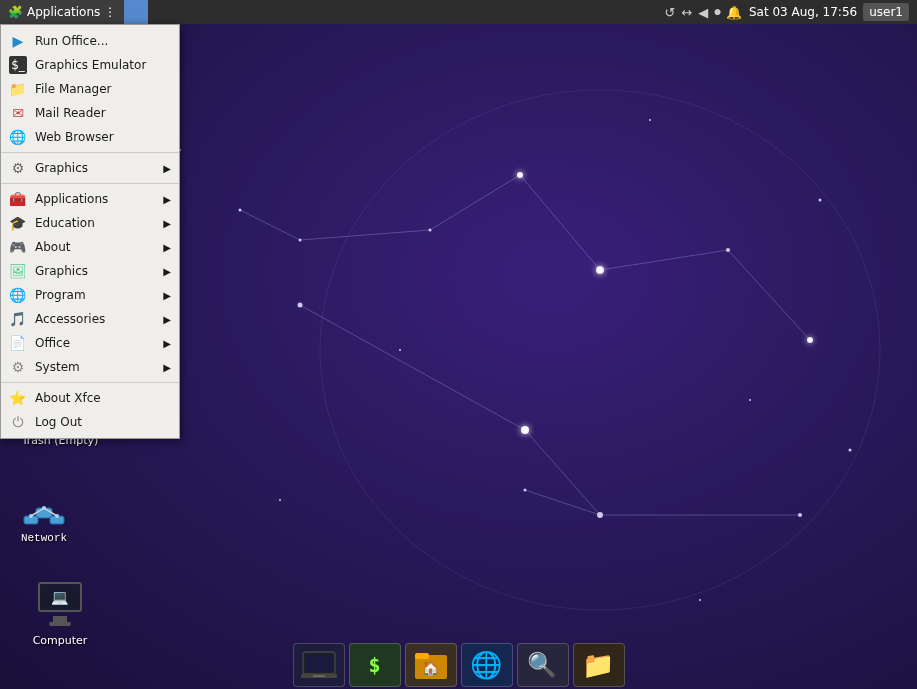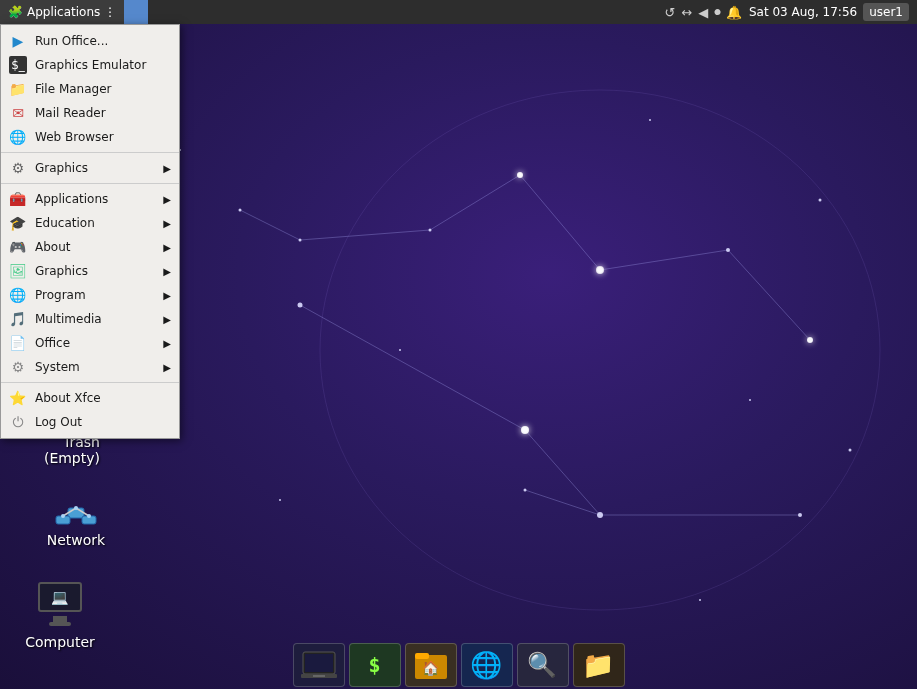--- a/index.html
+++ b/index.html
@@ -143,22 +143,22 @@
       width: 48px;
       height: 48px;
       display: flex;
       align-items: center;
       justify-content: center;
       font-size: 36px;
     }
 
     .desktop-icon .icon-label {
       color: #fff;
-      font-size: 14px;
-      text-align: right;
+      font-size: 11px;
+      text-align: left;
       text-shadow: 1px 1px 2px #000;
     }
 
     
     .folder-icon-shape {
       width: 48px;
       height: 40px;
       position: relative;
     }
 
@@ -475,21 +475,21 @@
   </div>
 
   <div class="menu-item">
     <span class="menu-icon icon-internet">🌐</span>
     <span>Program</span>
     <span class="arrow">▶</span>
   </div>
 
   <div class="menu-item">
     <span class="menu-icon icon-multimedia">🎵</span>
-    <span>Multimedia</span>
+    <span>Accessories</span>
     <span class="arrow">▶</span>
   </div>
 
   <div class="menu-item">
     <span class="menu-icon icon-office">📄</span>
     <span>Office</span>
     <span class="arrow">▶</span>
   </div>
 
   <div class="menu-item">
@@ -532,21 +532,21 @@
           <div style="width:3px; height:22px; background:#aaa; border-radius:1px;"></div>
           <div style="width:3px; height:22px; background:#aaa; border-radius:1px;"></div>
           <div style="width:3px; height:22px; background:#aaa; border-radius:1px;"></div>
         </div>
       </div>
     </div>
   </div>
   <span class="icon-label">Trash (Empty)</span>
 </div>
 
-<div class="desktop-icon" style="top:480px; left:36px;">
+<div class="desktop-icon" style="top:480px; left:4px;font-family:Liberation Mono, monospace;">
   <div class="icon-img">
     <div class="network-icon-shape">
       <svg width="48" height="48" viewBox="0 0 48 48">
         <rect x="16" y="28" width="16" height="10" rx="2" fill="#4a9fd4" stroke="#2266aa" stroke-width="1"></rect>
         <rect x="4" y="36" width="14" height="8" rx="2" fill="#4a9fd4" stroke="#2266aa" stroke-width="1"></rect>
         <rect x="30" y="36" width="14" height="8" rx="2" fill="#4a9fd4" stroke="#2266aa" stroke-width="1"></rect>
         <line x1="24" y1="28" x2="11" y2="36" stroke="#ccc" stroke-width="1.5"></line>
         <line x1="24" y1="28" x2="37" y2="36" stroke="#ccc" stroke-width="1.5"></line>
         <circle cx="24" cy="28" r="2" fill="#aad4f5"></circle>
         <circle cx="11" cy="36" r="2" fill="#aad4f5"></circle>

